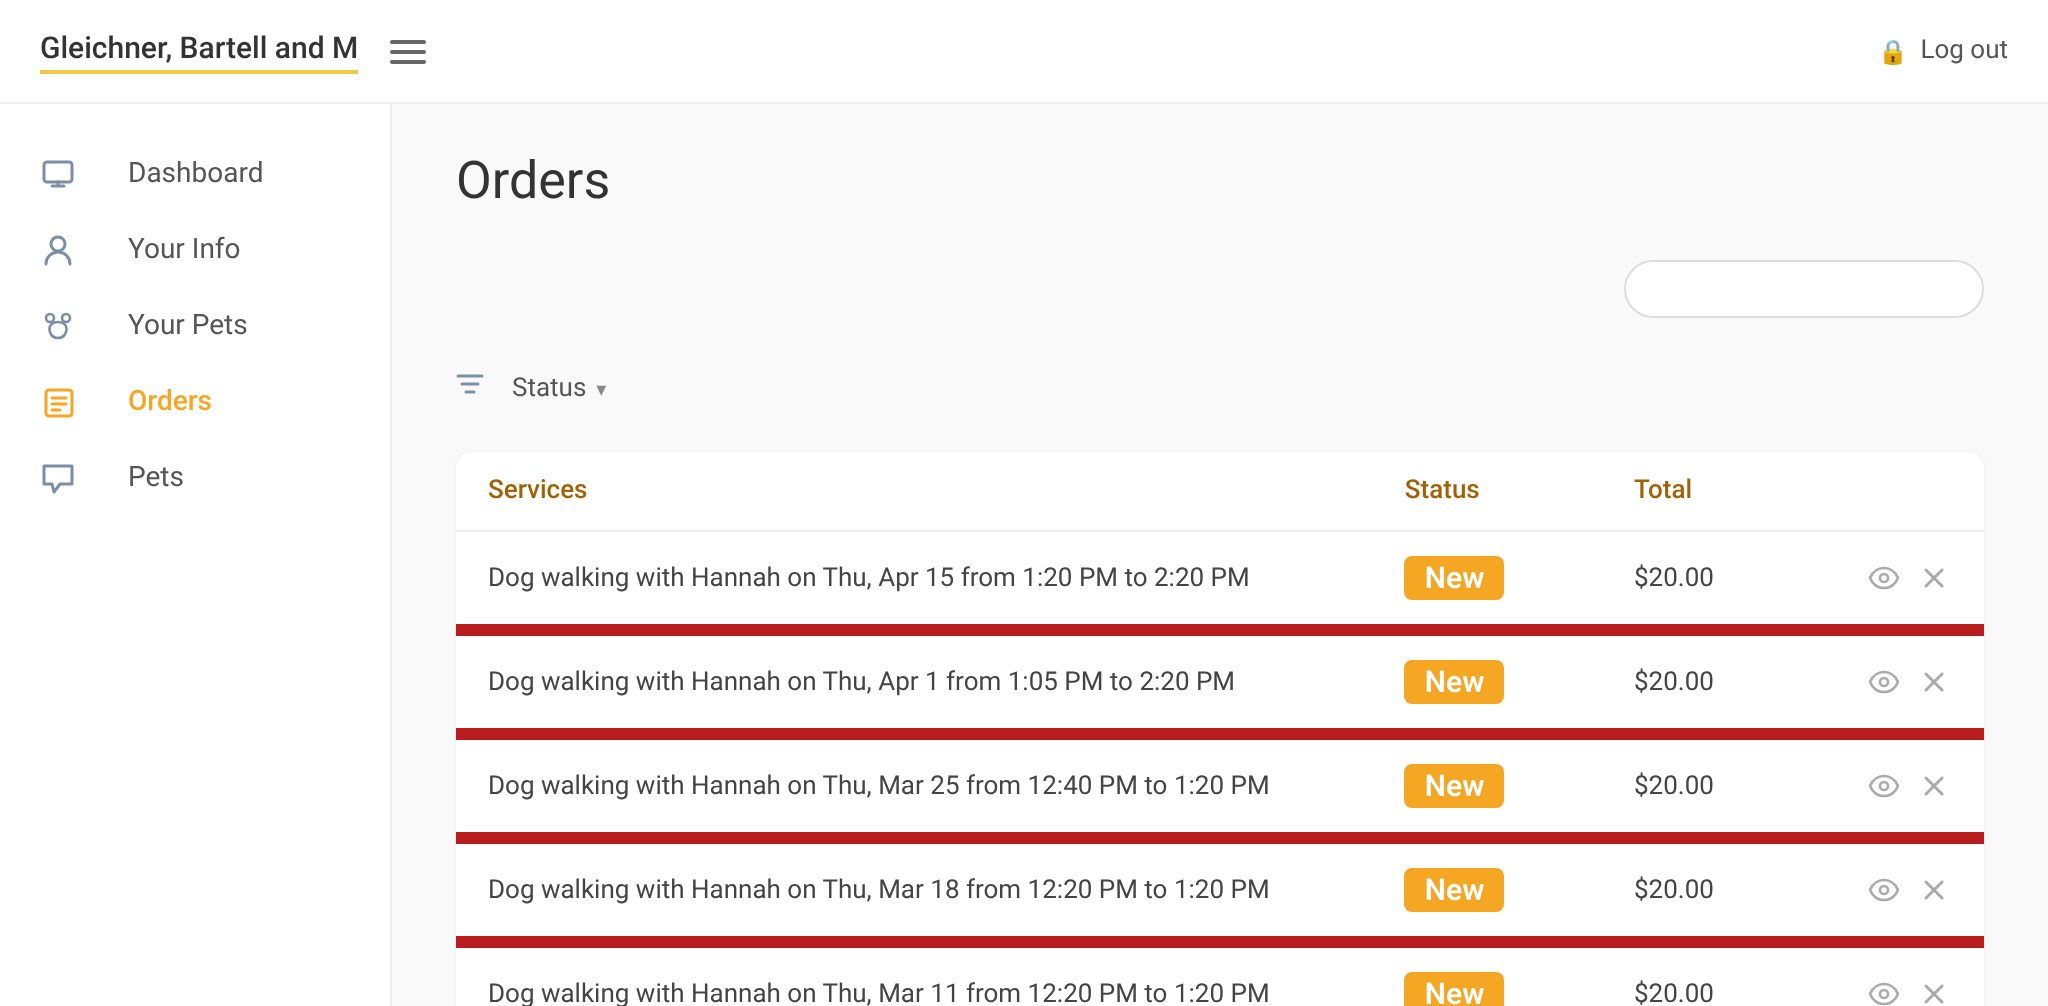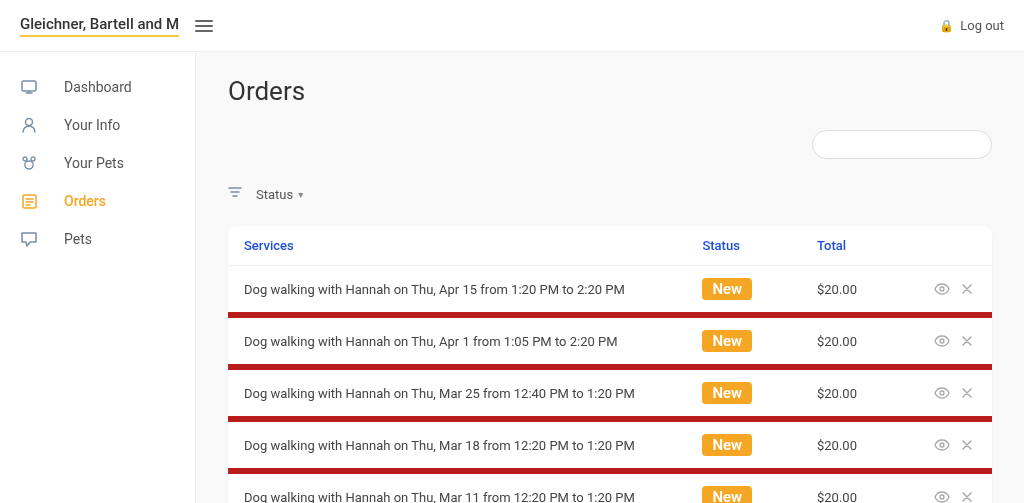--- a/index.html
+++ b/index.html
@@ -157,21 +157,21 @@
       background: #fff;
       border-radius: 8px;
       overflow: hidden;
       box-shadow: 0 1px 3px rgba(0,0,0,0.05);
     }
     .orders-table th {
       text-align: left;
       padding: 12px 16px;
       font-size: 13px;
       font-weight: 500;
-      color: #1d4ed8;
+      color: #a16207;
       background: #fff;
       border-bottom: 1px solid #eee;
     }
     .orders-table td {
       padding: 12px 16px;
       font-size: 13px;
       color: #444;
       border-bottom: 6px solid #b91c1c;
       vertical-align: middle;
     }

